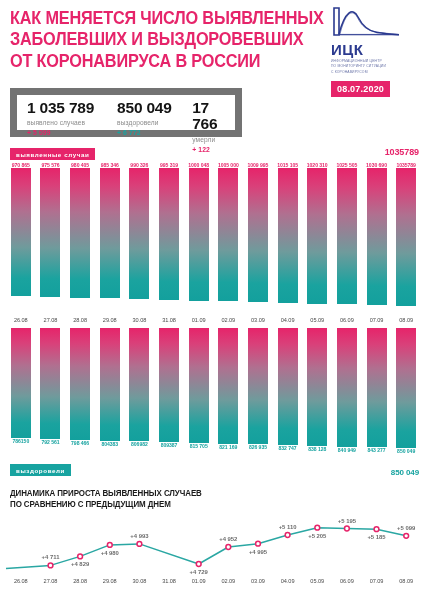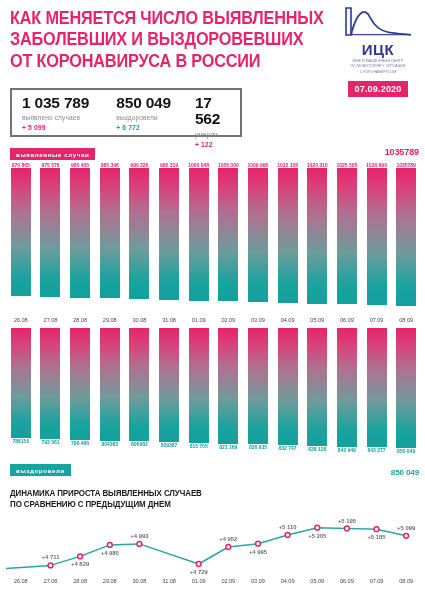--- a/index.html
+++ b/index.html
@@ -18,41 +18,41 @@
     position:absolute; left:10px; top:8px; width:320px;
     font-size:17.5px; font-weight:bold; line-height:1.22;
     letter-spacing:-0.2px;
     color:#e6246a;
     text-transform:uppercase;
     transform:scaleX(0.93); transform-origin:left top;
   }
   #title div { white-space:nowrap; }
 
   
-  #logo-block { position:absolute; right:8px; top:5px; width:78px; text-align:center; }
+  #logo-block { position:absolute; right:16px; top:5px; width:78px; text-align:left; }
   #logo-mark { width:70px; height:32px; }
   #logo-abbr {
     font-size:15px; font-weight:bold; color:#2b3a8f;
     letter-spacing:0.5px; line-height:1; margin-top:1px;
   }
   #logo-sub {
     font-size:3.4px; color:#6a74a8; line-height:1.55;
     letter-spacing:0.15px; text-transform:uppercase; margin-top:2px;
   }
   #date-badge {
     margin-top:6px; display:inline-block;
     background:#e6246a; color:#fff;
     font-size:9px; font-weight:bold;
     padding:3px 6px 3px 6px; letter-spacing:0.2px;
   }
 
   
   #stats {
     position:absolute; left:10px; top:88px; width:232px; height:49px;
-    border:2px solid #737373; background:#fff;
+    border:7px solid #737373; background:#fff;
     display:flex; align-items:flex-start; padding:5px 0 0 0;
   }
   .stat { padding-left:10px; }
   .stat.c1 { width:96px; }
   .stat.c2 { width:80px; }
   .stat.c3 { width:56px; }
   .stat-num { font-size:15.5px; font-weight:bold; color:#141414; line-height:1.05; letter-spacing:-0.2px; }
   .stat-lbl { font-size:6.6px; color:#8b8b8b; margin-top:3px; letter-spacing:0.1px; }
   .stat-delta { font-size:6.8px; font-weight:bold; margin-top:3px; letter-spacing:0.1px; }
   .d-pink { color:#e6246a; }
@@ -132,37 +132,37 @@
       <path d="M8 29 C14 6, 22 2, 27 12 C31 20, 36 26, 46 27.5 C55 28.8, 63 29.4, 68 29.8" fill="none" stroke="#2b3a8f" stroke-width="1.5"></path>
       <path d="M8 29.8 L68 29.8" stroke="#2b3a8f" stroke-width="1.1" fill="none"></path>
       <path d="M9 29 C14.5 7, 21.8 3.2, 26.6 12.8 C30.6 21, 36 25.6, 45.6 27 C54.4 28.3, 62.6 29, 67.6 29.4 L9 29.4 Z" fill="none" stroke="#2b3a8f" stroke-width="0.7" opacity="0.85"></path>
     </svg>
     <div id="logo-abbr">ИЦК</div>
     <div id="logo-sub">
       <div>ИНФОРМАЦИОННЫЙ ЦЕНТР</div>
       <div>ПО МОНИТОРИНГУ СИТУАЦИИ</div>
       <div>С КОРОНАВИРУСОМ</div>
     </div>
-    <div id="date-badge">07.09.2020</div>
+    <div id="date-badge">08.07.2020</div>
   </div>
 </div>
 
 <div id="stats">
   <div class="stat c1">
     <div class="stat-num">1 035 789</div>
     <div class="stat-lbl">выявлено случаев</div>
     <div class="stat-delta d-pink">+ 5 099</div>
   </div>
   <div class="stat c2">
     <div class="stat-num">850 049</div>
     <div class="stat-lbl">выздоровели</div>
     <div class="stat-delta d-teal">+ 6 772</div>
   </div>
   <div class="stat c3">
-    <div class="stat-num">17 562</div>
+    <div class="stat-num">17 766</div>
     <div class="stat-lbl">умерли</div>
     <div class="stat-delta d-pink">+ 122</div>
   </div>
 </div>
 
 <div id="chart-cases">
   <div id="badge-cases">выявленные случаи</div>
   <div id="cases-total">1035789</div>
   <div class="bars-row" id="cases-bars">
       <div class="bar-col">

